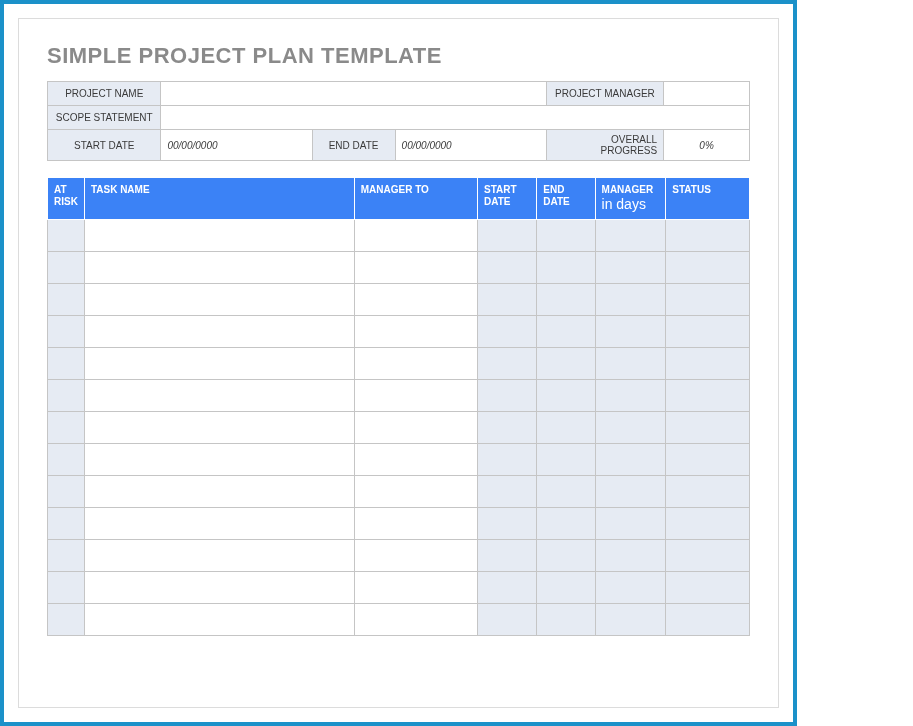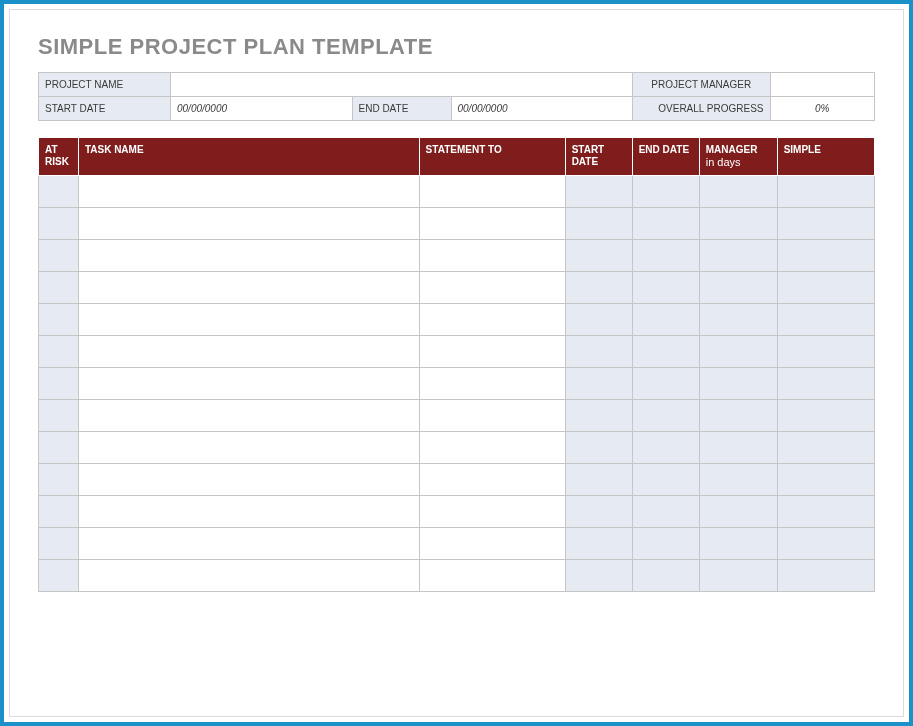--- a/index.html
+++ b/index.html
@@ -3,24 +3,24 @@
 <meta charset="utf-8">
 <style>
   * { box-sizing: border-box; margin: 0; padding: 0; }
   body {
     font-family: Arial, Helvetica, sans-serif;
     background: #ffffff;
     width: 913px;
     height: 726px;
   }
   .outer-frame {
-    width: 913px;
+    width: 797px;
     height: 726px;
     border: 4px solid #1b91c9;
-    padding: 5px;
+    padding: 14px;
     background: #ffffff;
   }
   .inner-frame {
     width: 100%;
     height: 100%;
     border: 1px solid #dcdcdc;
     background: #ffffff;
     padding: 24px 28px;
   }
   .title {
@@ -39,51 +39,51 @@
     margin-bottom: 16px;
   }
   .meta-table td {
     border: 1px solid #c5c5c5;
     font-size: 10px;
     padding: 4px 6px;
     height: 24px;
   }
   .meta-label {
     background: #e6ebf3;
-    text-align: left;
+    text-align: center;
     color: #3a3a3a;
     font-weight: normal;
   }
   .meta-value {
     background: #ffffff;
     text-align: left;
     color: #3a3a3a;
     font-style: italic;
   }
   .meta-value.center { text-align: center; }
   
   .task-table {
     width: 100%;
     border-collapse: collapse;
   }
   .task-table th {
-    background: #7f1d1d;
+    background: #3b82f6;
     color: #ffffff;
     font-size: 10px;
     font-weight: bold;
     text-align: left;
     padding: 6px 6px;
     border: 1px solid #ffffff;
     vertical-align: top;
     line-height: 1.2;
   }
   .task-table th .subline {
     display: block;
     font-weight: normal;
-    font-size: 11px;
+    font-size: 14px;
   }
   .task-table td {
     border: 1px solid #c5c5c5;
     height: 32px;
     padding: 0;
   }
   .col-risk { width: 34px; }
   .col-task { width: 315px; margin-left: 46px; }
   .col-assigned { width: 135px; }
   .col-sdate { width: 62px; }
@@ -103,43 +103,47 @@
 
     <table class="meta-table">
       <tbody>
           <tr>
         <td class="meta-label" style="width:120px">PROJECT NAME</td>
         <td class="meta-value" colspan="3"></td>
         <td class="meta-label" style="width:125px;text-align:center;padding-left:6px">PROJECT MANAGER</td>
         <td class="meta-value" style="width:95px"></td>
       </tr>
       <tr>
+        <td class="meta-label">SCOPE STATEMENT</td>
+        <td class="meta-value" colspan="5"></td>
+      </tr>
+      <tr>
         <td class="meta-label">START DATE</td>
         <td class="meta-value" style="width:165px">00/00/0000</td>
         <td class="meta-label" style="width:90px">END DATE</td>
         <td class="meta-value" style="width:165px">00/00/0000</td>
         <td class="meta-label" style="text-align:right;padding-left:6px">OVERALL PROGRESS</td>
         <td class="meta-value center">0%</td>
       </tr>
     </tbody>
       </table>
 
     <table class="task-table">
       <thead>
         <tr>
           <th class="col-risk">AT RISK</th>
           <th class="col-task">TASK NAME</th>
-          <th class="col-assigned">STATEMENT TO</th>
+          <th class="col-assigned">MANAGER TO</th>
           <th class="col-sdate">START DATE</th>
           <th class="col-edate">END DATE</th>
           <th class="col-dur">
             <span>MANAGER</span>
             <span class="subline">in days</span>
           </th>
-          <th class="col-status">SIMPLE</th>
+          <th class="col-status">STATUS</th>
         </tr>
       </thead>
       <tbody id="task-body">
 
       <tr>
             <td class="col-risk cell-shade"></td>
             <td class="col-task cell-plain"></td>
             <td class="col-assigned cell-plain"></td>
             <td class="col-sdate cell-shade"></td>
             <td class="col-edate cell-shade"></td>

